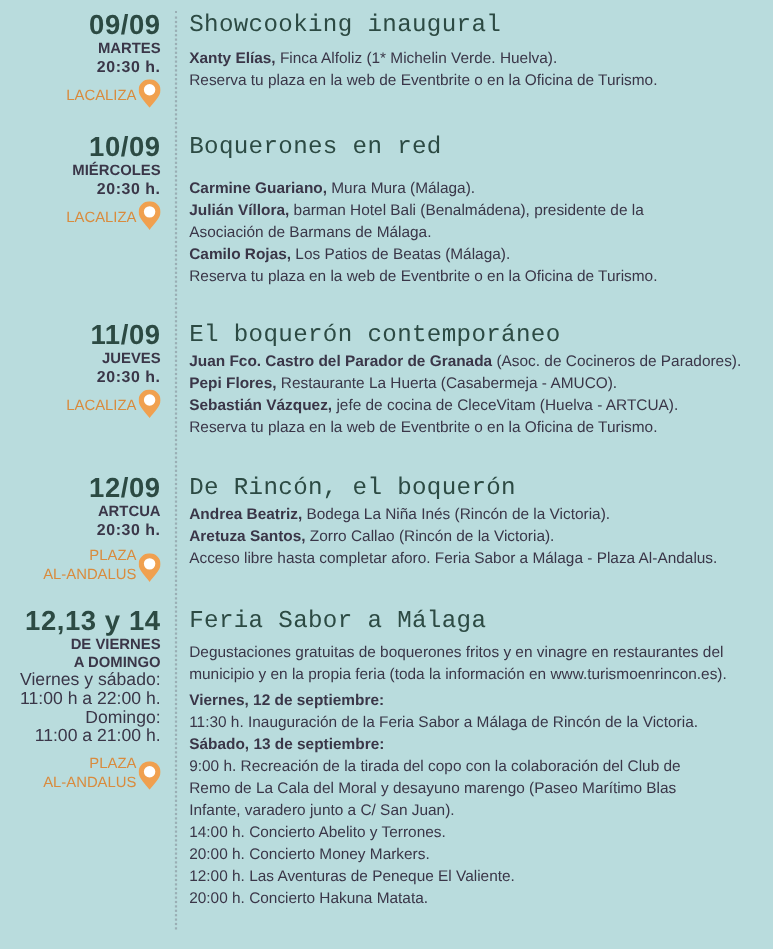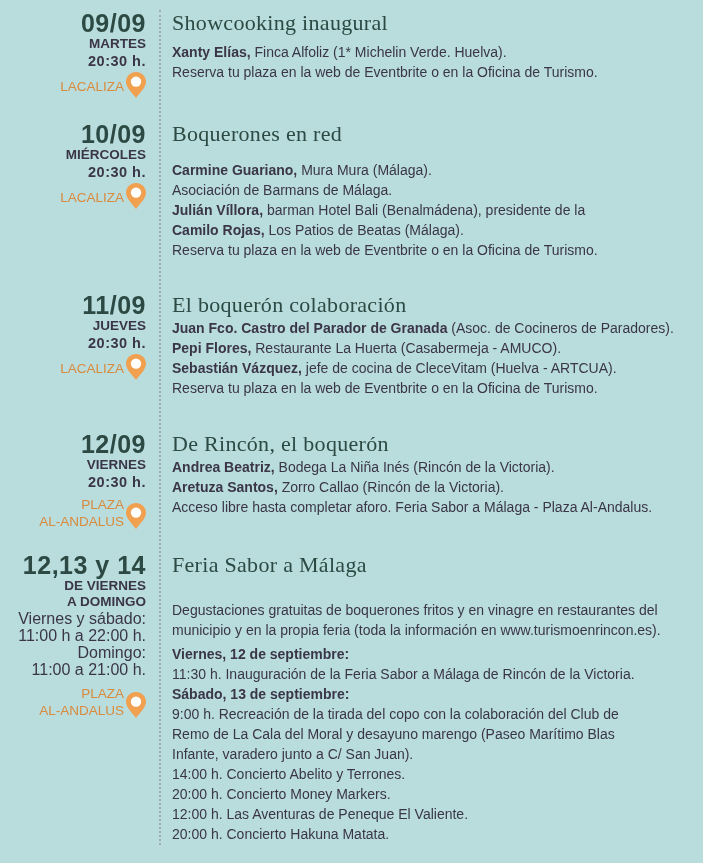--- a/index.html
+++ b/index.html
@@ -37,21 +37,21 @@
   }
   .venue-text {
     font-size: 13.5px; color: #d98b3d; line-height: 17px; text-align: right; margin-right: 2px;
     margin-top: 3px;
   }
   .pin { width: 20px; height: 26px; flex: none; }
   .right {
     position: absolute; left: 172px; width: 525px;
   }
   .title {
-    font-family: Liberation Serif, serif;
+    font-family: Liberation Mono, monospace;
     font-size: 22px; color: #2c4a43; line-height: 26px; letter-spacing: 0.3px;
     margin-bottom: 6px;
   }
   .line {
     font-size: 14px; line-height: 20px; color: #3a3648; white-space: nowrap;
   }
   .line b { font-weight: bold; }
   .gap { height: 4px; }
 </style>
 </head>
@@ -88,53 +88,53 @@
       <div class="venue-text">LACALIZA</div>
       <svg class="pin" viewBox="0 0 20 26">
           <path d="M10 0C4.5 0 0 4.4 0 9.8c0 5.8 6.5 11.3 10 16.2 3.5-4.9 10-10.4 10-16.2C20 4.4 15.5 0 10 0z" fill="#f0a04f"></path>
           <circle cx="10" cy="9.6" r="5.2" fill="#ffffff"></circle>
         </svg>
     </div>
   </div>
   <div class="right">
     <div class="title" style="margin-bottom:13px">Boquerones en red</div>
     <div class="line"><b>Carmine Guariano,</b><span> Mura Mura (Málaga).</span></div>
+    <div class="line"><b>Julián Víllora,</b><span> barman Hotel Bali (Benalmádena), presidente de la</span></div>
     <div class="line"><span>Asociación de Barmans de Málaga.</span></div>
-    <div class="line"><b>Julián Víllora,</b><span> barman Hotel Bali (Benalmádena), presidente de la</span></div>
     <div class="line"><b>Camilo Rojas,</b><span> Los Patios de Beatas (Málaga).</span></div>
     <div class="line"><span>Reserva tu plaza en la web de Eventbrite o en la Oficina de Turismo.</span></div>
   </div>
 </div>
 
 <div class="event" style="top:292px">
   <div class="left">
     <div class="date">11/09</div>
     <div class="day">JUEVES</div>
     <div class="time">20:30 h.</div>
     <div class="venue">
       <div class="venue-text">LACALIZA</div>
       <svg class="pin" viewBox="0 0 20 26">
           <path d="M10 0C4.5 0 0 4.4 0 9.8c0 5.8 6.5 11.3 10 16.2 3.5-4.9 10-10.4 10-16.2C20 4.4 15.5 0 10 0z" fill="#f0a04f"></path>
           <circle cx="10" cy="9.6" r="5.2" fill="#ffffff"></circle>
         </svg>
     </div>
   </div>
   <div class="right">
-    <div class="title" style="margin-bottom:0">El boquerón colaboración</div>
+    <div class="title" style="margin-bottom:0">El boquerón contemporáneo</div>
     <div class="line"><b>Juan Fco. Castro del Parador de Granada</b><span> (Asoc. de Cocineros de Paradores).</span></div>
     <div class="line"><b>Pepi Flores,</b><span> Restaurante La Huerta (Casabermeja - AMUCO).</span></div>
     <div class="line"><b>Sebastián Vázquez,</b><span> jefe de cocina de CleceVitam (Huelva - ARTCUA).</span></div>
     <div class="line"><span>Reserva tu plaza en la web de Eventbrite o en la Oficina de Turismo.</span></div>
   </div>
 </div>
 
 <div class="event" style="top:431px">
   <div class="left">
     <div class="date">12/09</div>
-    <div class="day">VIERNES</div>
+    <div class="day">ARTCUA</div>
     <div class="time">20:30 h.</div>
     <div class="venue">
       <div class="venue-text">
           <div>PLAZA</div>
           <div>AL-ANDALUS</div>
         </div>
       <svg class="pin" style="margin-top:8px" viewBox="0 0 20 26">
           <path d="M10 0C4.5 0 0 4.4 0 9.8c0 5.8 6.5 11.3 10 16.2 3.5-4.9 10-10.4 10-16.2C20 4.4 15.5 0 10 0z" fill="#f0a04f"></path>
           <circle cx="10" cy="9.6" r="5.2" fill="#ffffff"></circle>
         </svg>
@@ -166,21 +166,21 @@
           <div>PLAZA</div>
           <div>AL-ANDALUS</div>
         </div>
       <svg class="pin" style="margin-top:8px" viewBox="0 0 20 26">
           <path d="M10 0C4.5 0 0 4.4 0 9.8c0 5.8 6.5 11.3 10 16.2 3.5-4.9 10-10.4 10-16.2C20 4.4 15.5 0 10 0z" fill="#f0a04f"></path>
           <circle cx="10" cy="9.6" r="5.2" fill="#ffffff"></circle>
         </svg>
     </div>
   </div>
   <div class="right">
-    <div class="title" style="margin-bottom:22px">Feria Sabor a Málaga</div>
+    <div class="title" style="margin-bottom:4px">Feria Sabor a Málaga</div>
     <div class="line"><span>Degustaciones gratuitas de boquerones fritos y en vinagre en restaurantes del</span></div>
     <div class="line"><span>municipio y en la propia feria (toda la información en www.turismoenrincon.es).</span></div>
     <div class="gap"></div>
     <div class="line"><b>Viernes, 12 de septiembre:</b></div>
     <div class="line"><span>11:30 h. Inauguración de la Feria Sabor a Málaga de Rincón de la Victoria.</span></div>
     <div class="line"><b>Sábado, 13 de septiembre:</b></div>
     <div class="line"><span>9:00 h. Recreación de la tirada del copo con la colaboración del Club de</span></div>
     <div class="line"><span>Remo de La Cala del Moral y desayuno marengo (Paseo Marítimo Blas</span></div>
     <div class="line"><span>Infante, varadero junto a C/ San Juan).</span></div>
     <div class="line"><span>14:00 h. Concierto Abelito y Terrones.</span></div>

